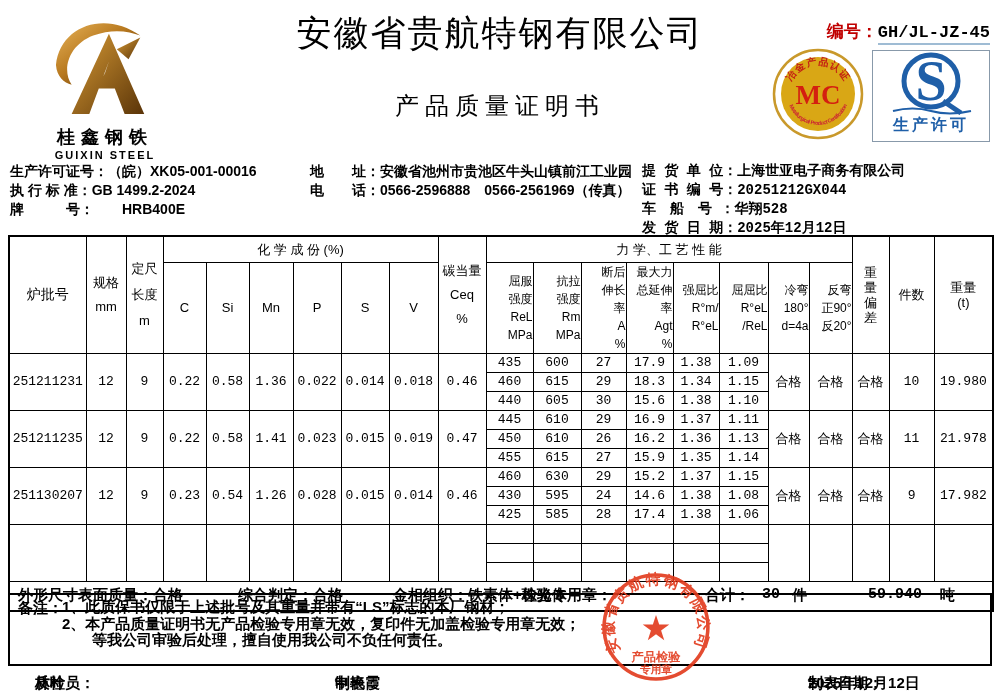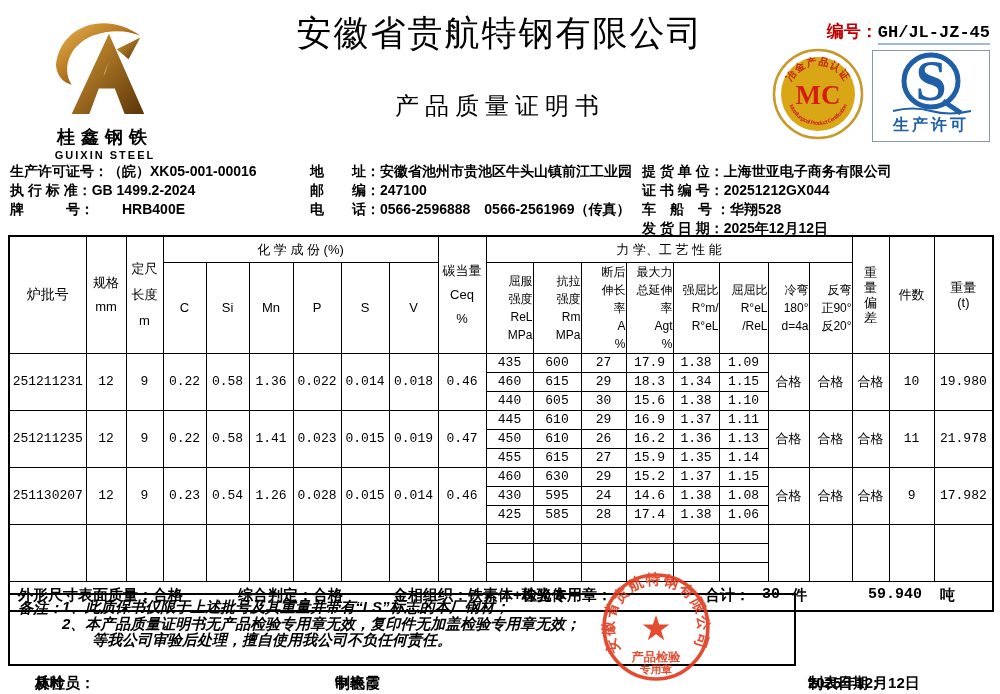--- a/index.html
+++ b/index.html
@@ -26,21 +26,21 @@
     font-family:"Liberation Mono","DejaVu Sans Mono",monospace;letter-spacing:0;}
   .qs-badge{position:absolute;left:872px;top:50px;width:118px;height:92px;
     border:1px solid #8899aa;box-sizing:border-box;text-align:center;}
   .qs-label{color:#1f5fa8;font-weight:700;font-size:16px;letter-spacing:3px;margin-top:-4px;}
 
   
   .info{position:absolute;left:10px;top:162px;width:984px;height:72px;font-size:14px;font-weight:600;}
   .info-col{position:absolute;top:0;}
   .info-left{left:0;}
   .info-middle{left:300px;}
-  .info-right{left:632px;}
+  .info-right{left:632px;font-family:Liberation Mono, monospace;}
   .info-line{height:19px;line-height:19px;white-space:nowrap;}
 
   
   table.qtable{position:absolute;left:8px;top:235px;width:984px;border-collapse:collapse;
     table-layout:fixed;border:2px solid #000;}
   .qtable th,.qtable td{border:1px solid #000;padding:0;text-align:center;vertical-align:middle;
     font-weight:normal;overflow:hidden;}
   .qtable thead th{font-size:13px;white-space:pre-line;line-height:15px;}
   .qtable thead tr.gr{height:26px;}
   .qtable thead tr.sub{height:76px;}
@@ -49,22 +49,22 @@
   .qtable thead th.lh30{line-height:26px;}
   .qtable tbody tr{height:19px;}
   .qtable tbody td{font-size:13px;font-family:"Liberation Mono","DejaVu Sans Mono",monospace;}
   .qtable tbody td.cjk{font-family:"Liberation Sans","DejaVu Sans",sans-serif;margin-top:36px;}
   .qtable tfoot tr{height:28px;}
   .summary-cell{position:relative;height:28px;}
   .summary-cell span{position:absolute;top:4px;font-size:15px;font-weight:600;white-space:nowrap;}
   .mono{font-family:"Liberation Mono","DejaVu Sans Mono",monospace;}
 
   
-  .remarks{position:absolute;left:8px;top:593px;width:788px;height:73px;border:2px solid #000;
-    box-sizing:border-box;font-style:italic;}
+  .remarks{position:absolute;left:8px;top:593px;width:984px;height:73px;border:2px solid #000;
+    box-sizing:border-box;}
   .remarks-label{position:absolute;left:8px;top:4px;font-size:15px;font-weight:600;}
   .remarks-lines{position:absolute;left:52px;top:4px;font-size:15px;font-weight:600;line-height:16.5px;
     white-space:nowrap;}
 
   
   .footer{position:absolute;left:0;top:670px;width:1000px;height:24px;font-size:15px;font-weight:600;}
   .footer span{position:absolute;top:2px;white-space:nowrap;}
   .f-inspector{left:35px;} .f-tab{left:335px;} .f-date{left:808px;}
 
   
@@ -130,21 +130,20 @@
   </div>
 
   <div class="info" id="info-cols">
       <div class="info-col info-left">
         <div class="info-line"><span>生产许可证号：</span><span>（皖）XK05-001-00016</span></div>
         <div class="info-line"><span>执 行 标 准：</span><span>GB 1499.2-2024</span></div>
         <div class="info-line"><span>牌　　　号：</span><span>　　HRB400E</span></div>
       </div>
       <div class="info-col info-middle">
         <div class="info-line"><span>地　　址：</span><span>安徽省池州市贵池区牛头山镇前江工业园</span></div>
-        <div class="info-line"><span>邮　　编：</span><span>247100</span></div>
         <div class="info-line"><span>电　　话：</span><span>0566-2596888　0566-2561969（传真）</span></div>
       </div>
       <div class="info-col info-right">
         <div class="info-line"><span>提 货 单 位：</span><span>上海世亚电子商务有限公司</span></div>
         <div class="info-line"><span>证 书 编 号：</span><span>20251212GX044</span></div>
         <div class="info-line"><span>车　船　号 ：</span><span>华翔528</span></div>
         <div class="info-line"><span>发 货 日 期：</span><span>2025年12月12日</span></div>
       </div>
     </div>
 

